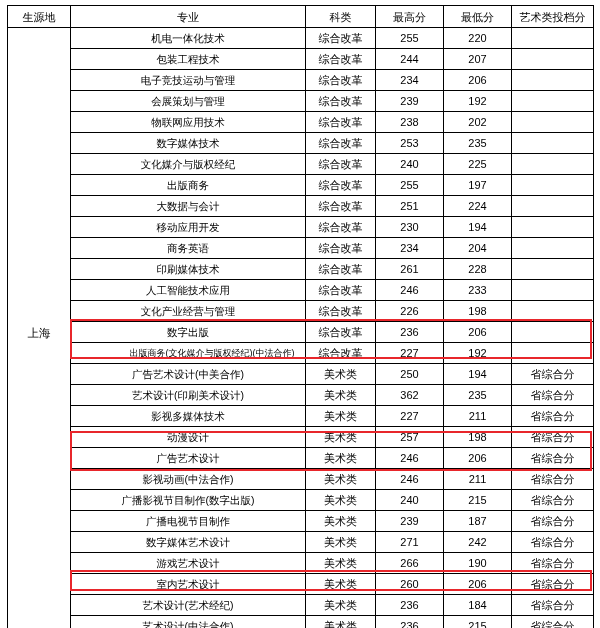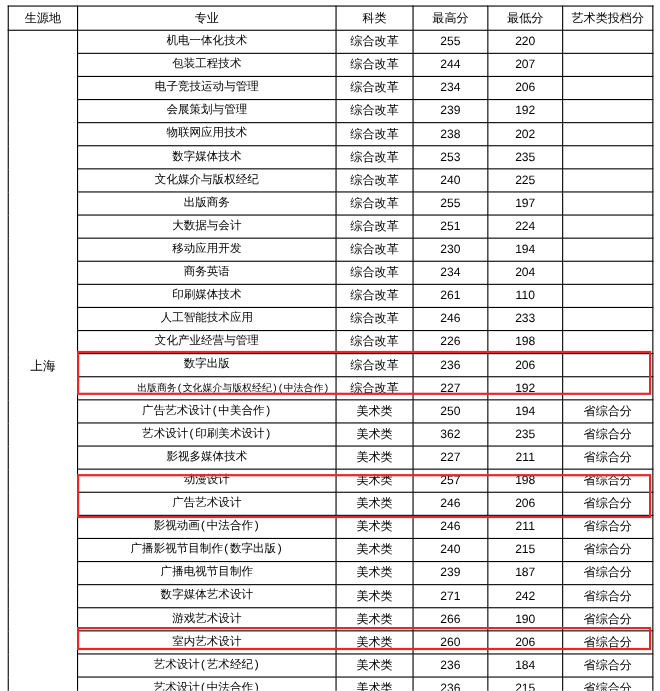--- a/index.html
+++ b/index.html
@@ -44,21 +44,20 @@
     font-weight: normal;
     white-space: nowrap;
     overflow: hidden;
   }
   table.score-table thead th {
     height: 21px;
     font-size: 11px;
   }
   td.major-cell {
     font-size: 10.5px;
-    font-family: Liberation Mono, monospace;
   }
   td.major-cell.small {
     font-size: 9px;
     padding-left: 48px;
   }
   td.region-cell {
     font-size: 11.5px;
   }
   td.num-cell {
     font-size: 11px;
@@ -170,21 +169,21 @@
           <td class="major-cell">商务英语</td>
           <td class="num-cell">综合改革</td>
           <td class="num-cell">234</td>
           <td class="num-cell">204</td>
           <td class="num-cell"></td>
         </tr>
         <tr>
           <td class="major-cell">印刷媒体技术</td>
           <td class="num-cell">综合改革</td>
           <td class="num-cell">261</td>
-          <td class="num-cell">110</td>
+          <td class="num-cell">228</td>
           <td class="num-cell"></td>
         </tr>
         <tr>
           <td class="major-cell">人工智能技术应用</td>
           <td class="num-cell">综合改革</td>
           <td class="num-cell">246</td>
           <td class="num-cell">233</td>
           <td class="num-cell"></td>
         </tr>
         <tr>

